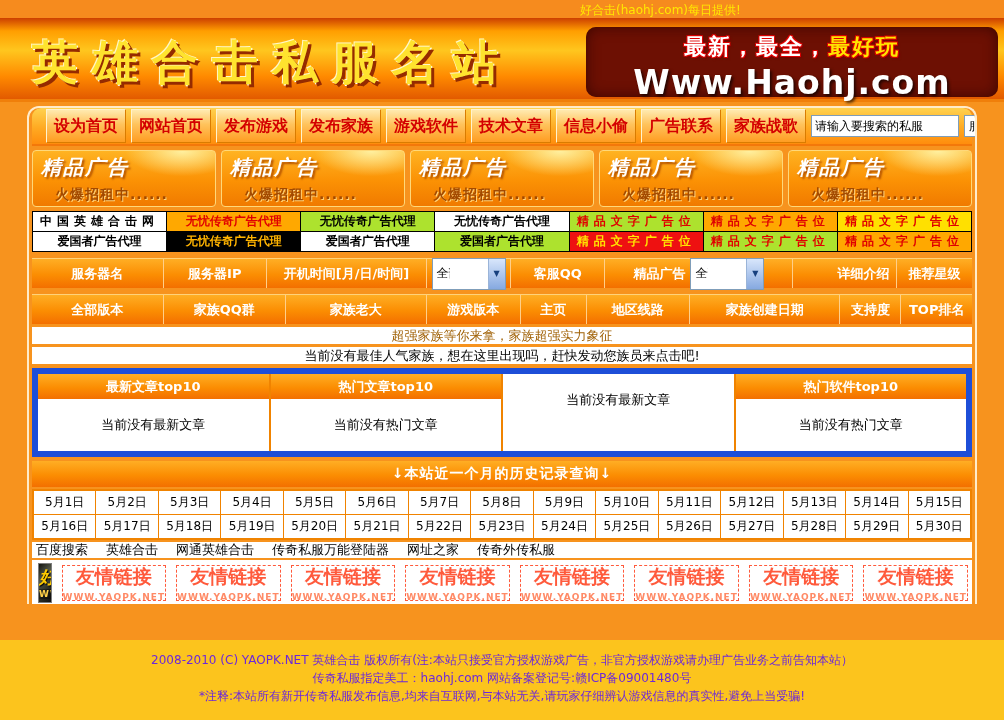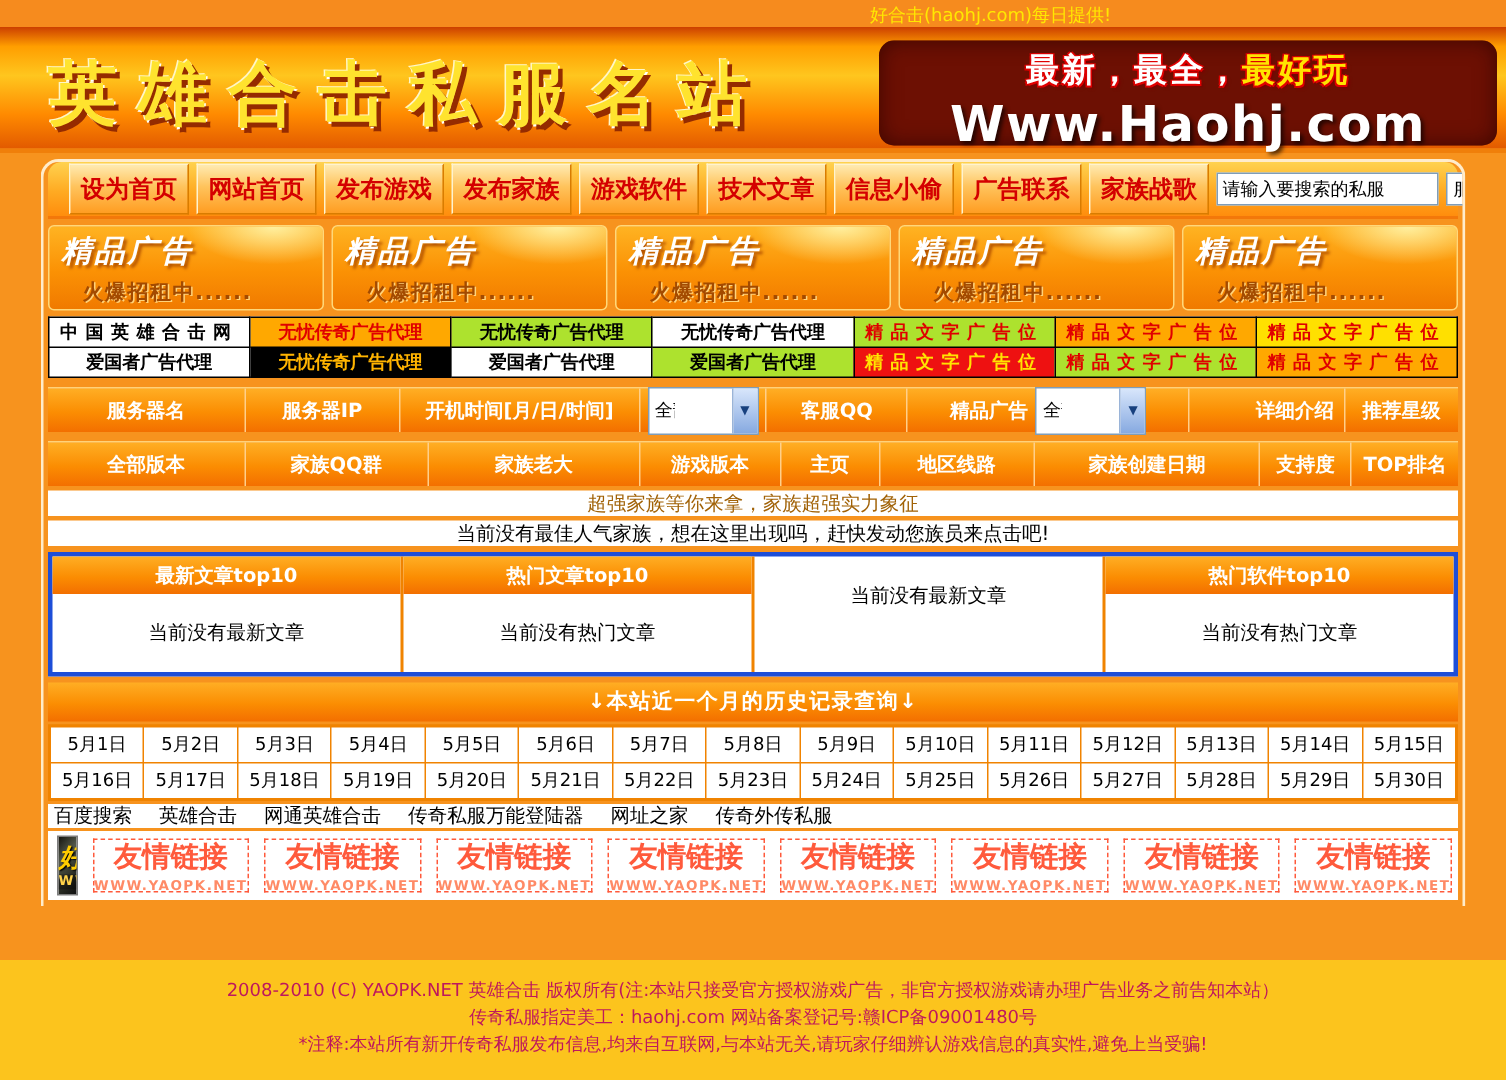--- a/index.html
+++ b/index.html
@@ -50,21 +50,21 @@
   .gbar .hcell:last-child { border-right:none; }
   .gbar .fake-select { width:74px; height:32px; font-weight:normal;gap:38px; }
   .sv-c1{width:14%;} .sv-c2{width:11%;} .sv-c3{width:17%;} .sv-c4{width:9%;} .sv-c5{width:10%;} .sv-c6{width:20%;} .sv-sp{flex:1;border-right:none!important;} .sv-c7{width:7%;} .sv-c8{width:8%;}
   .fm-c1{width:14%;} .fm-c2{width:13%;} .fm-c3{width:15%;font-family:Liberation Mono, monospace;} .fm-c4{width:10%;} .fm-c5{width:7%;} .fm-c6{width:11%;} .fm-c7{width:16%;} .fm-c8{width:6.5%;} .fm-c9{width:7.5%;}
 
   .white-row { margin-top:3px; background:#fff; height:17px; display:flex; align-items:center; justify-content:center; font-size:13px; }
   .promo-red { color:#a16207; }
   .notice-black { color:#000; }
 
   
-  .toplists { margin-top:4px; display:flex; background:#fff; border:3px solid #1d4ed8; }
+  .toplists { margin-top:4px; display:flex; background:#fff; border:6px solid #1d4ed8; }
   .tl-col { flex:1; border-right:2px solid #f08300; }
   .tl-col:last-child { border-right:none; }
   .tl-head { height:25px; background:linear-gradient(180deg,#ffae24 0%,#fb8d02 55%,#f36f00 100%); color:#fff; font-weight:bold; font-size:13px; display:flex; align-items:center; justify-content:center; }
   .tl-body { height:52px; display:flex; align-items:center; justify-content:center; font-size:13px; color:#000; }
 
   
   .history-bar { margin-top:4px; height:26px; background:linear-gradient(180deg,#ffae24 0%,#fb8d02 55%,#f36f00 100%); color:#fff; font-weight:bold; font-size:14px; display:flex; align-items:center; justify-content:center; letter-spacing:1px; }
   .date-grid { margin-top:2px; display:grid; grid-template-columns:repeat(15,1fr); gap:1px; background:#f08300; border:2px solid #f08300; }
   .date-cell { background:#fff; height:23px; display:flex; align-items:center; justify-content:center; font-size:12px; color:#000; cursor:pointer; white-space:nowrap; }
 
@@ -75,21 +75,21 @@
   
   .friends { margin-top:2px; background:#fff; height:46px; display:flex; align-items:center; gap:10px; padding:0 4px 0 6px; }
   .flogo { width:120px; height:40px; background:linear-gradient(130deg,#14140f 0%,#53584a 35%,#2a2d24 70%,#101010 100%); border:1px solid #7d7d7d; text-align:center; cursor:pointer; overflow:hidden; }
   .flogo-title { color:#ffcc00; font-weight:bold; font-style:italic; font-size:17px; letter-spacing:7px; margin-top:2px; text-shadow:1px 1px 1px #000; white-space:nowrap; }
   .flogo-domain { font-size:9px; font-weight:bold; color:#ffd24a; letter-spacing:1px; background:rgba(0,0,0,.35); }
   .fbox { flex:1; height:36px; border:1px dashed #ff5a3c; display:flex; flex-direction:column; align-items:center; justify-content:center; cursor:pointer; }
   .fbox-label { color:#ff5a3c; font-size:19px; white-space:nowrap;font-weight:bold; }
   .fbox-domain { color:#ff8a66; font-size:9px; font-weight:bold; letter-spacing:1px; margin-top:2px; white-space:nowrap; }
 
   
-  .footer { position:absolute; left:0; bottom:0; width:1004px; height:80px; background:#FCC41D; color:#be185d; text-align:center; font-size:12px; padding-top:11px; line-height:18px; }
+  .footer { position:absolute; left:0; bottom:0; width:1004px; height:80px; background:#FCC41D; color:#6d28d9; text-align:center; font-size:12px; padding-top:11px; line-height:18px; }
   .footer div { white-space:nowrap; }
 </style>
 </head>
 <body>
 
 <div class="topbar">
   <span class="topbar-text">好合击(haohj.com)每日提供!</span>
 </div>
 
 <div class="header">

